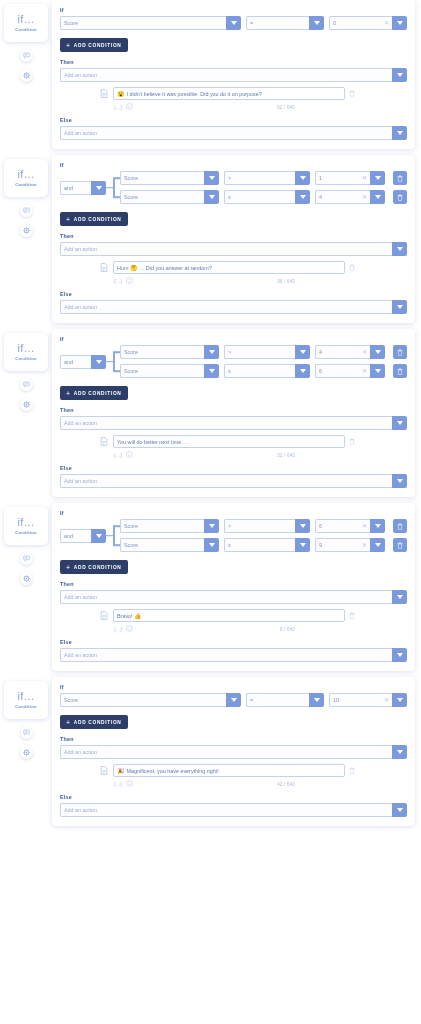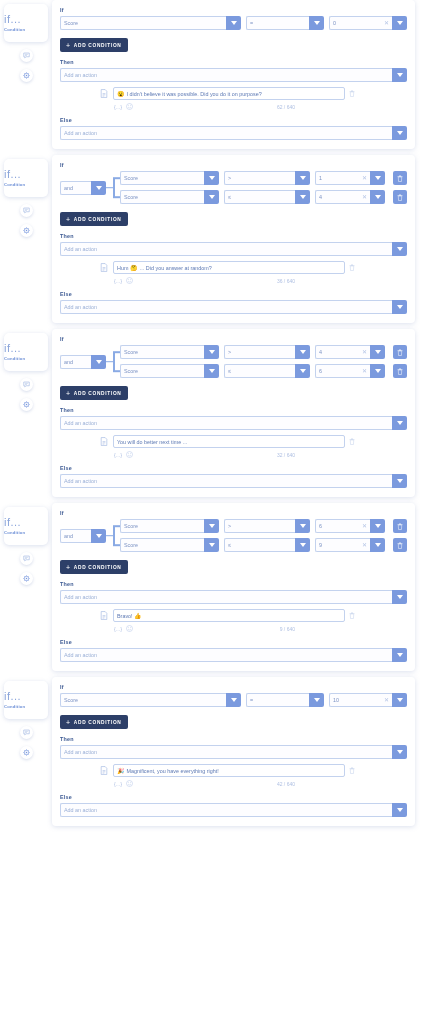--- a/index.html
+++ b/index.html
@@ -32,21 +32,21 @@
     padding-top: 4px;
   }
   .node-chip {
     width: 44px;
     height: 38px;
     background: #ffffff;
     border-radius: 5px;
     box-shadow: 0 1px 4px rgba(120,140,190,0.28);
     display: flex;
     flex-direction: column;
-    align-items: flex-start;
+    align-items: center;
     justify-content: center;
     gap: 2px;
   }
   .node-chip .if-text {
     font-size: 11px;
     color: #8aa4da;
     letter-spacing: 0.5px;
     line-height: 1;
   }
   .node-chip .node-label {

